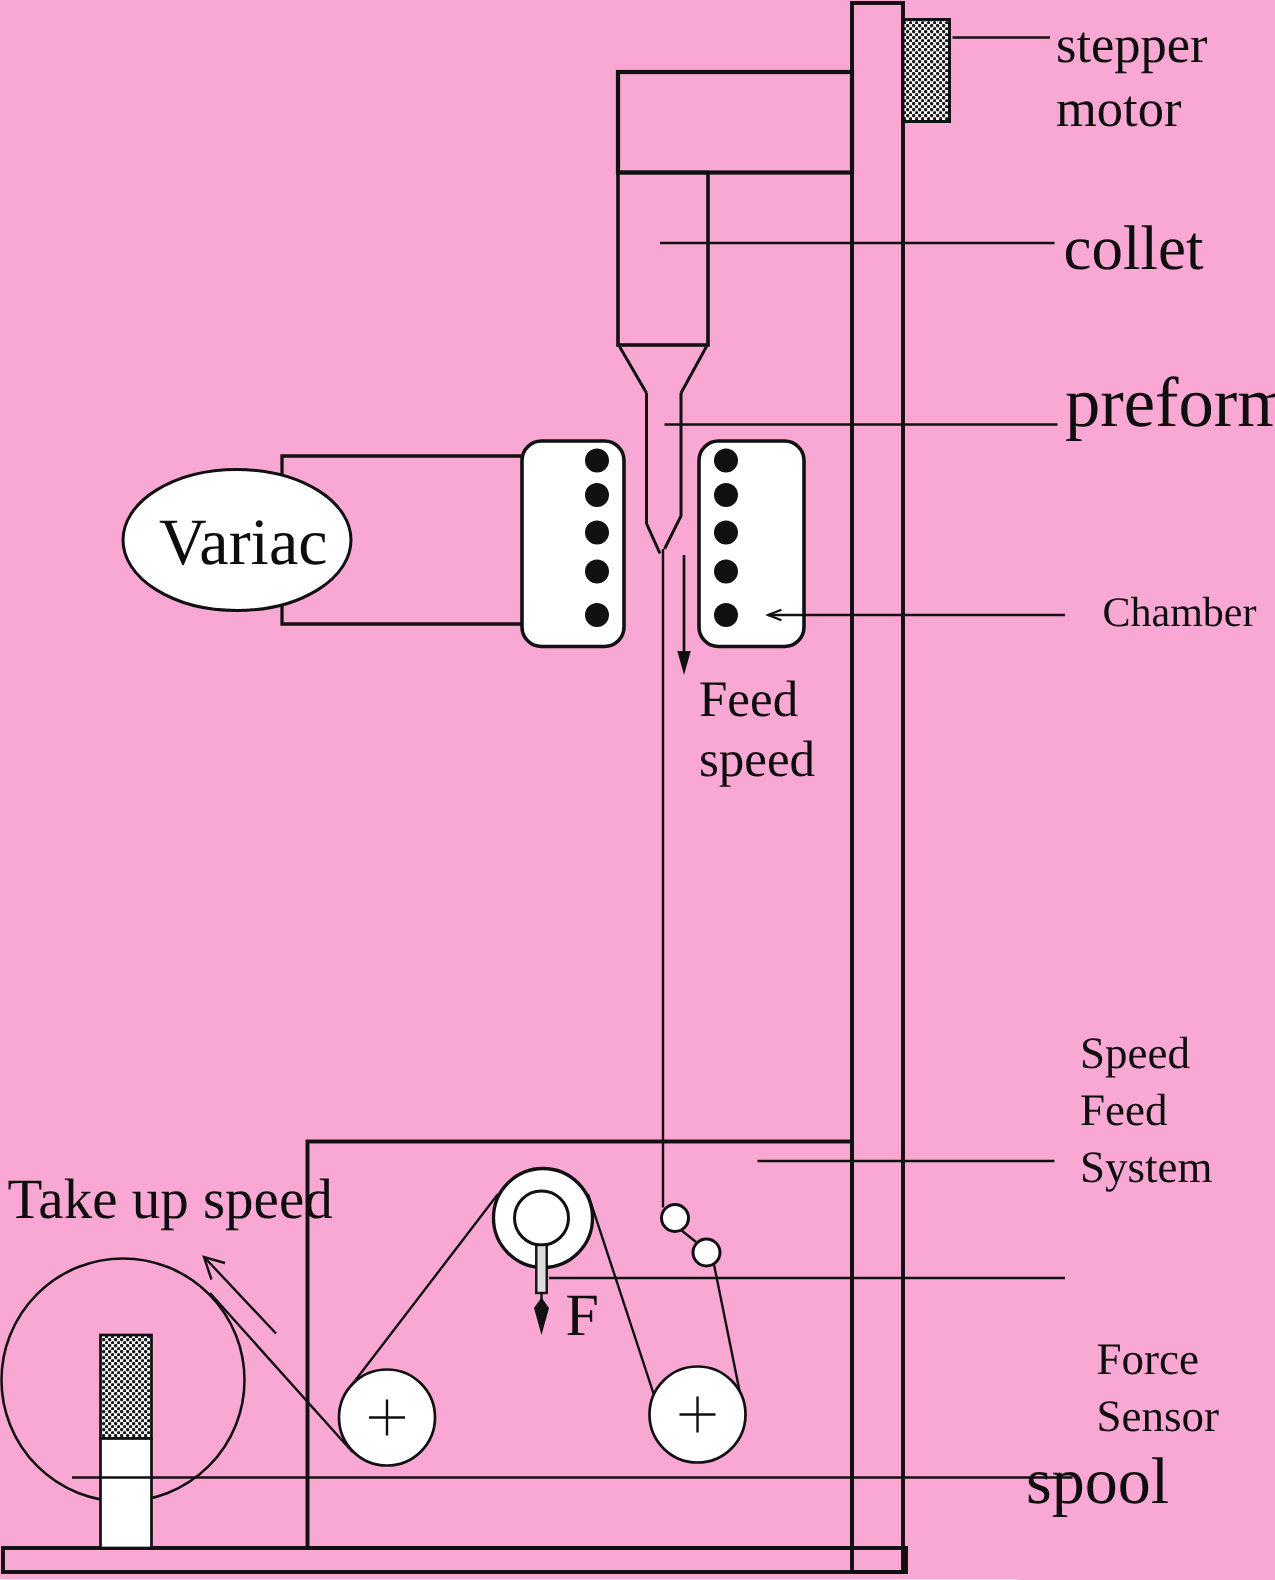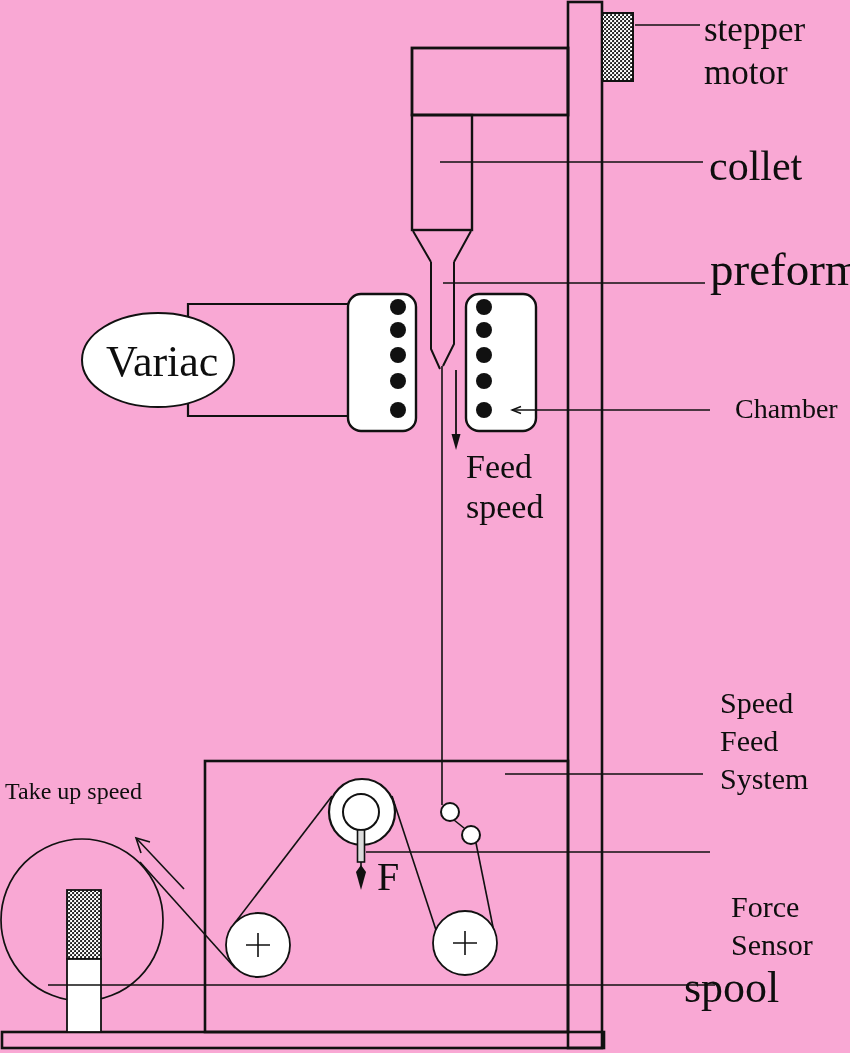--- a/index.html
+++ b/index.html
@@ -137,17 +137,17 @@
     <span>System</span>
   </div>
 
   <div class="lbl" style="left:731px; top:842px; font-size:30px; line-height:38px;margin-top:46px;">
     <span>Force</span>
     <span>Sensor</span>
   </div>
 
   <div class="lbl" style="left:684px; top:962px; font-size:44px;">spool</div>
 
-  <div class="lbl" style="left:5px; top:778px; font-size:24px;">Take up speed</div>
+  <div class="lbl" style="left:5px; top:778px; font-size:38px;">Take up speed</div>
 
   <div class="lbl" style="left:377px; top:853px; font-size:40px;">F</div>
 
 </div>
 
 </body></html>

